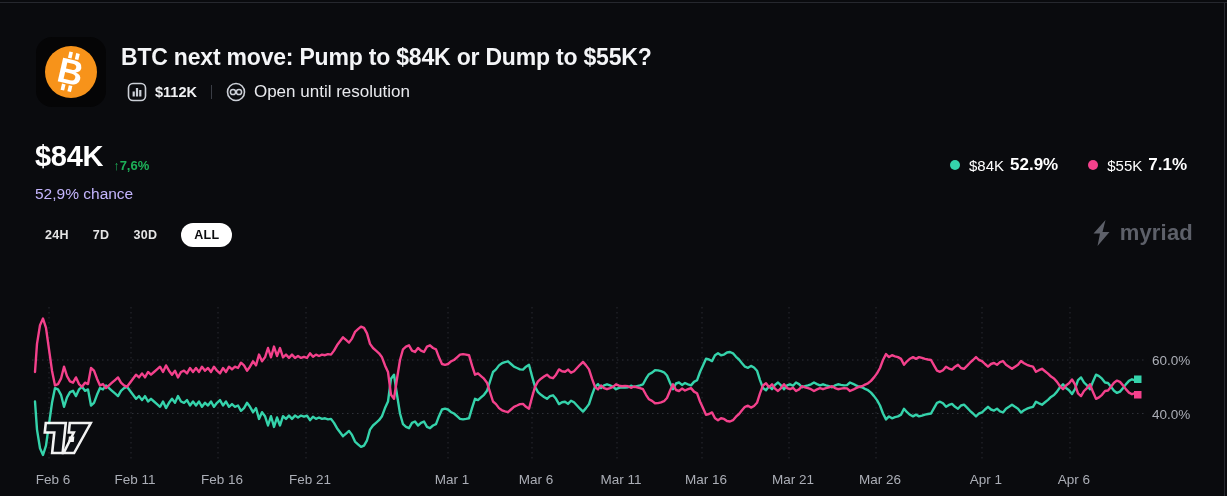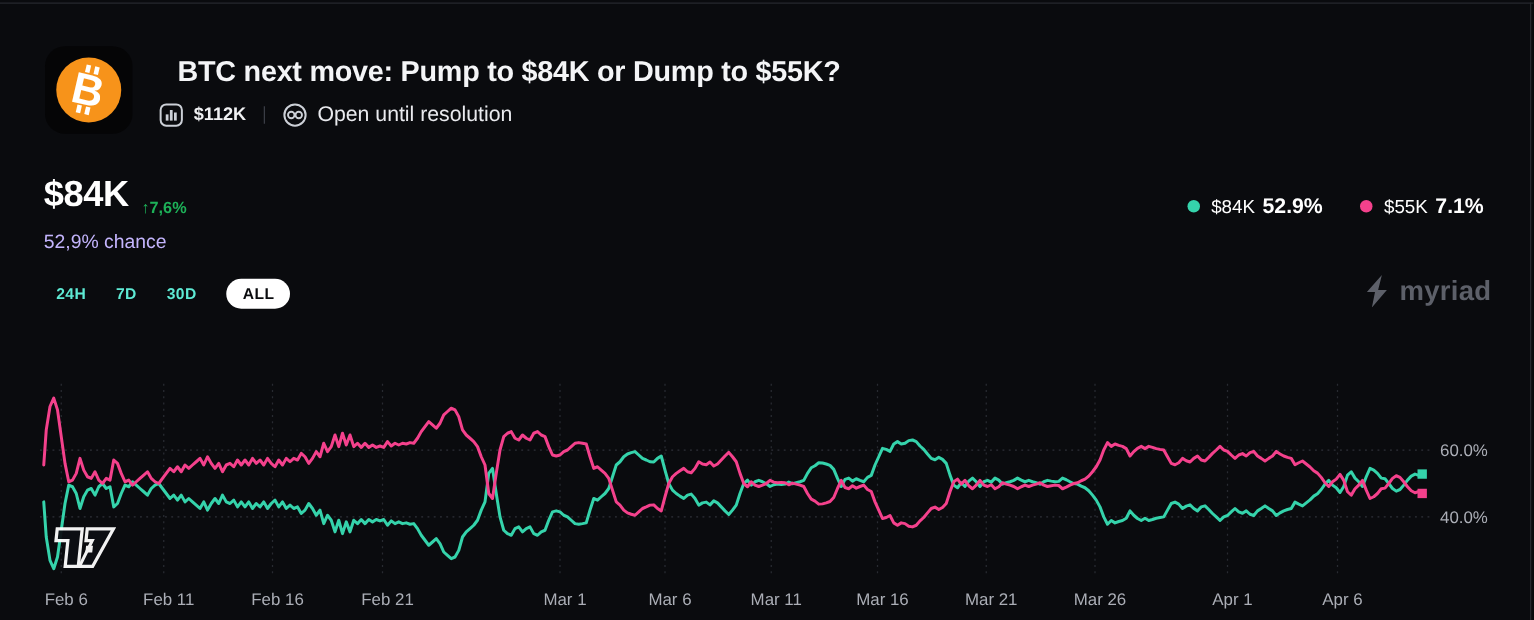--- a/index.html
+++ b/index.html
@@ -6,21 +6,21 @@
   .app{position:relative;width:1227px;height:496px;background:#0a0b0e;overflow:hidden;
        font-family:"Liberation Sans",sans-serif;color:#fff;}
   .top-border{position:absolute;top:2px;left:0;right:0;height:1px;background:#26282e;}
   .right-border{position:absolute;top:2px;bottom:0;right:2px;width:1px;background:#26282e;}
 
   
   .btc-tile{position:absolute;left:36px;top:37px;width:70px;height:70px;background:#050506;
             border-radius:16px;display:flex;align-items:center;justify-content:center;}
   .btc-circle{width:52px;height:52px;border-radius:50%;background:#f7931a;
               display:flex;align-items:center;justify-content:center;}
-  .market-title{position:absolute;left:142px;top:44px;font-size:23px;font-weight:700;
+  .market-title{position:absolute;left:121px;top:44px;font-size:23px;font-weight:700;
                 letter-spacing:-0.2px;color:#f4f5f7;white-space:nowrap;}
   .meta-row{position:absolute;left:127px;top:81px;display:flex;align-items:center;height:22px;text-align:center;}
   .meta-ico{display:flex;align-items:center;}
   .meta-val{margin-left:8px;font-size:14.5px;font-weight:700;color:#f0f1f3;}
   .meta-div{width:1px;height:14px;background:#3a3d45;margin:0 14px;}
   .meta-lbl{margin-left:8px;font-size:17px;font-weight:400;color:#e9eaee;}
 
   
   .price-row{position:absolute;left:35px;top:140px;display:flex;align-items:center;}
   .price-big{font-size:29px;font-weight:800;color:#fff;letter-spacing:-0.3px;}
@@ -28,21 +28,21 @@
   .chance{position:absolute;left:35px;top:185px;font-size:15.5px;color:#c4b5fd;}
 
   .legend{position:absolute;top:155px;right:40px;display:flex;align-items:center;gap:30px;}
   .legend-item{display:flex;align-items:center;}
   .legend-dot{width:10px;height:10px;border-radius:50%;}
   .legend-lbl{margin-left:9px;font-size:15px;font-weight:400;color:#fff;}
   .legend-val{margin-left:6px;font-size:17px;font-weight:700;color:#fff;}
 
   
   .ranges{position:absolute;left:45px;top:222px;display:flex;align-items:center;gap:24px;height:26px;}
-  .range-btn{font-size:12.5px;font-weight:700;color:#5eead4;letter-spacing:.3px;cursor:pointer;}
+  .range-btn{font-size:12.5px;font-weight:700;color:#e5e5e5;letter-spacing:.3px;cursor:pointer;}
   .range-btn.active{background:#fff;color:#0a0b0e;border-radius:14px;padding:5px 13px;}
   .brand{position:absolute;right:34px;top:220px;display:flex;align-items:flex-start;gap:8px;}
   .brand-name{font-size:22px;font-weight:600;color:#5d6069;letter-spacing:.2px;}
 
   .chart-layer{position:absolute;left:0;top:15px;width:1227px;height:496px;}
 </style>
 </head>
 <body>
 
 <div class="app">

